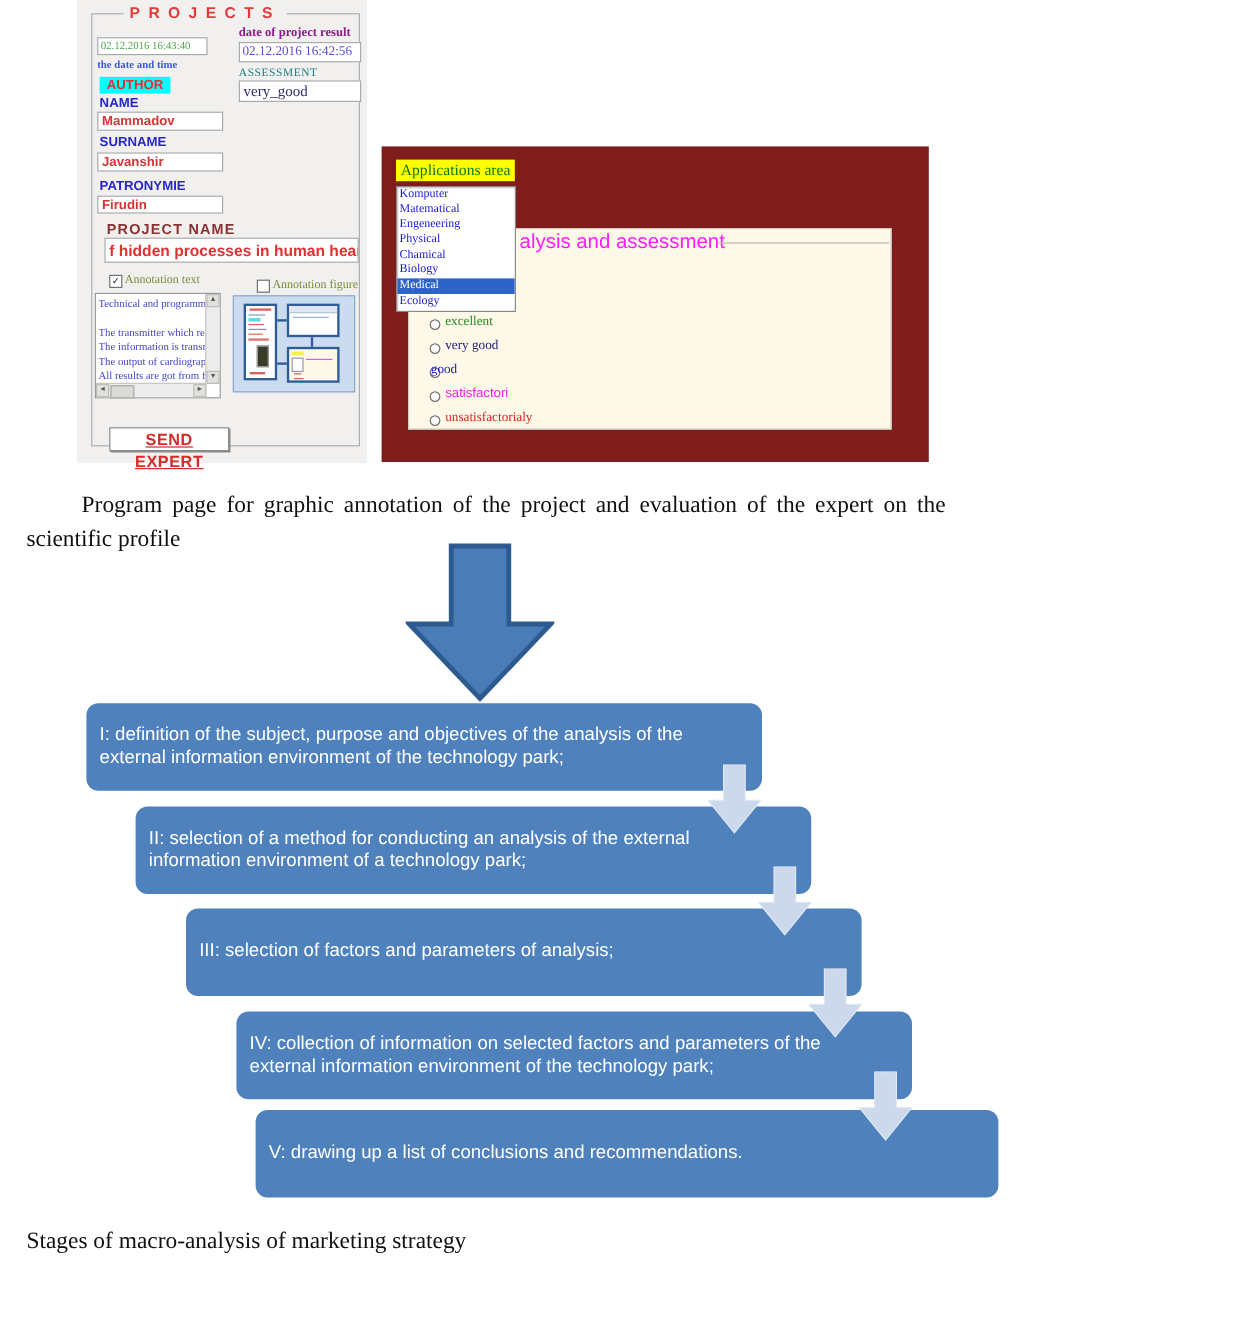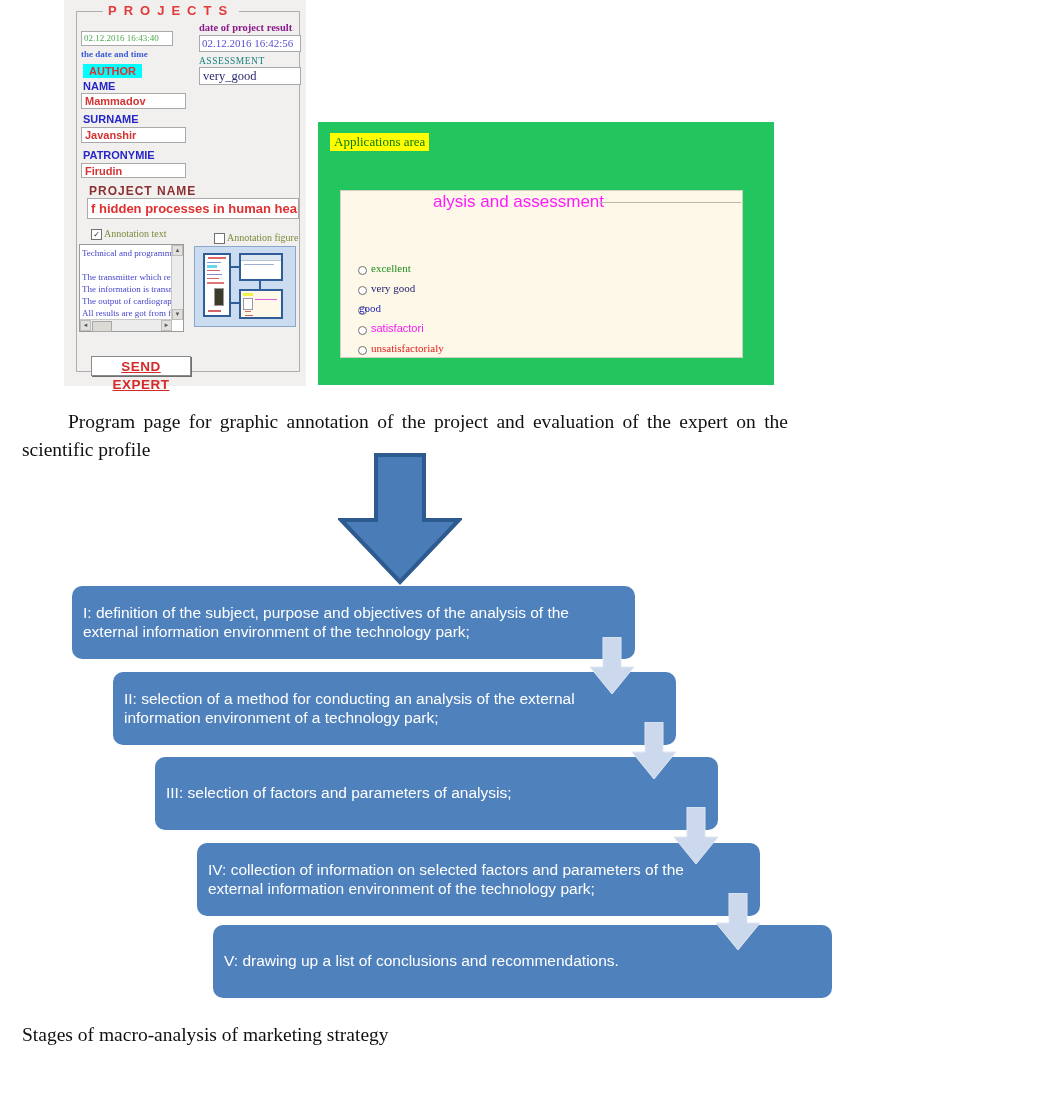--- a/index.html
+++ b/index.html
@@ -45,21 +45,21 @@
   .thumb{position:absolute;left:129px;top:246px;width:100px;height:79px;background:#ccdcf0;
          border:1px solid #8aa8cc;}
   .mini{position:absolute;background:#ffffff;border:2px solid #2f5d97;box-sizing:border-box;overflow:hidden;}
   .mline{position:absolute;background:#2f5d97;}
   .send-btn{position:absolute;left:14px;top:344px;width:100px;height:20px;background:#fff;
             border:1px solid #8a8a8a;box-shadow:1px 1px 0 #6f6f6f;box-sizing:border-box;
             color:#d42a2a;font-weight:bold;font-size:13.5px;text-align:center;line-height:18px;
             text-decoration:underline;letter-spacing:.5px;cursor:pointer;}
 
   
-  .panel-right{position:absolute;left:318px;top:122px;width:456px;height:263px;background:#22c55e;}
+  .panel-right{position:absolute;left:318px;top:122px;width:456px;height:263px;background:#7f1d1d;}
   .apps-lbl{position:absolute;left:12px;top:11px;background:#ffff00;color:#0a7a0a;
             font-family:"Liberation Serif",serif;font-size:13px;padding:1px 4px;}
   .listbox{position:absolute;left:12px;top:33px;width:98px;height:103px;background:#fff;
            border:1px solid #8a8a8a;box-shadow:inset 1px 1px 0 #d5d5d5;z-index:3;overflow:hidden;}
   .li{height:12.7px;line-height:12.7px;padding-left:2px;color:#1a1acc;
       font-family:"Liberation Serif",serif;font-size:10px;white-space:nowrap;cursor:default;}
   .li.sel{background:#2e64c8;color:#ffffff;}
   .cream{position:absolute;left:22px;top:68px;width:403px;height:168px;background:#fdf8e8;
          border:1px solid #cfcfc0;box-sizing:border-box;z-index:1;}
   .cream-title{position:absolute;left:92px;top:1px;color:#ff1aff;font-size:17px;white-space:nowrap;}
@@ -176,20 +176,30 @@
         <div class="mline" style="left:64px;top:34px;width:2px;height:8px;"></div>
       </div>
 
       <button class="send-btn">SEND EXPERT</button>
     </div>
   </div>
 
   <div class="panel-right">
     <div class="apps-lbl">Applications area</div>
 
+    <div class="listbox">
+      <div class="li">Komputer</div>
+      <div class="li">Matematical</div>
+      <div class="li">Engeneering</div>
+      <div class="li">Physical</div>
+      <div class="li">Chamical</div>
+      <div class="li">Biology</div>
+      <div class="li sel">Medical</div>
+      <div class="li">Ecology</div>
+    </div>
 
     <div class="cream">
       <div class="cream-title">alysis and assessment</div>
       <div class="cream-line"></div>
 
       <div class="radio" style="left:17px;top:75px;"></div>
       <div class="rlbl r0" style="left:30px;top:71px;">excellent</div>
 
       <div class="radio" style="left:17px;top:95px;"></div>
       <div class="rlbl r1" style="left:30px;top:91px;">very good</div>

